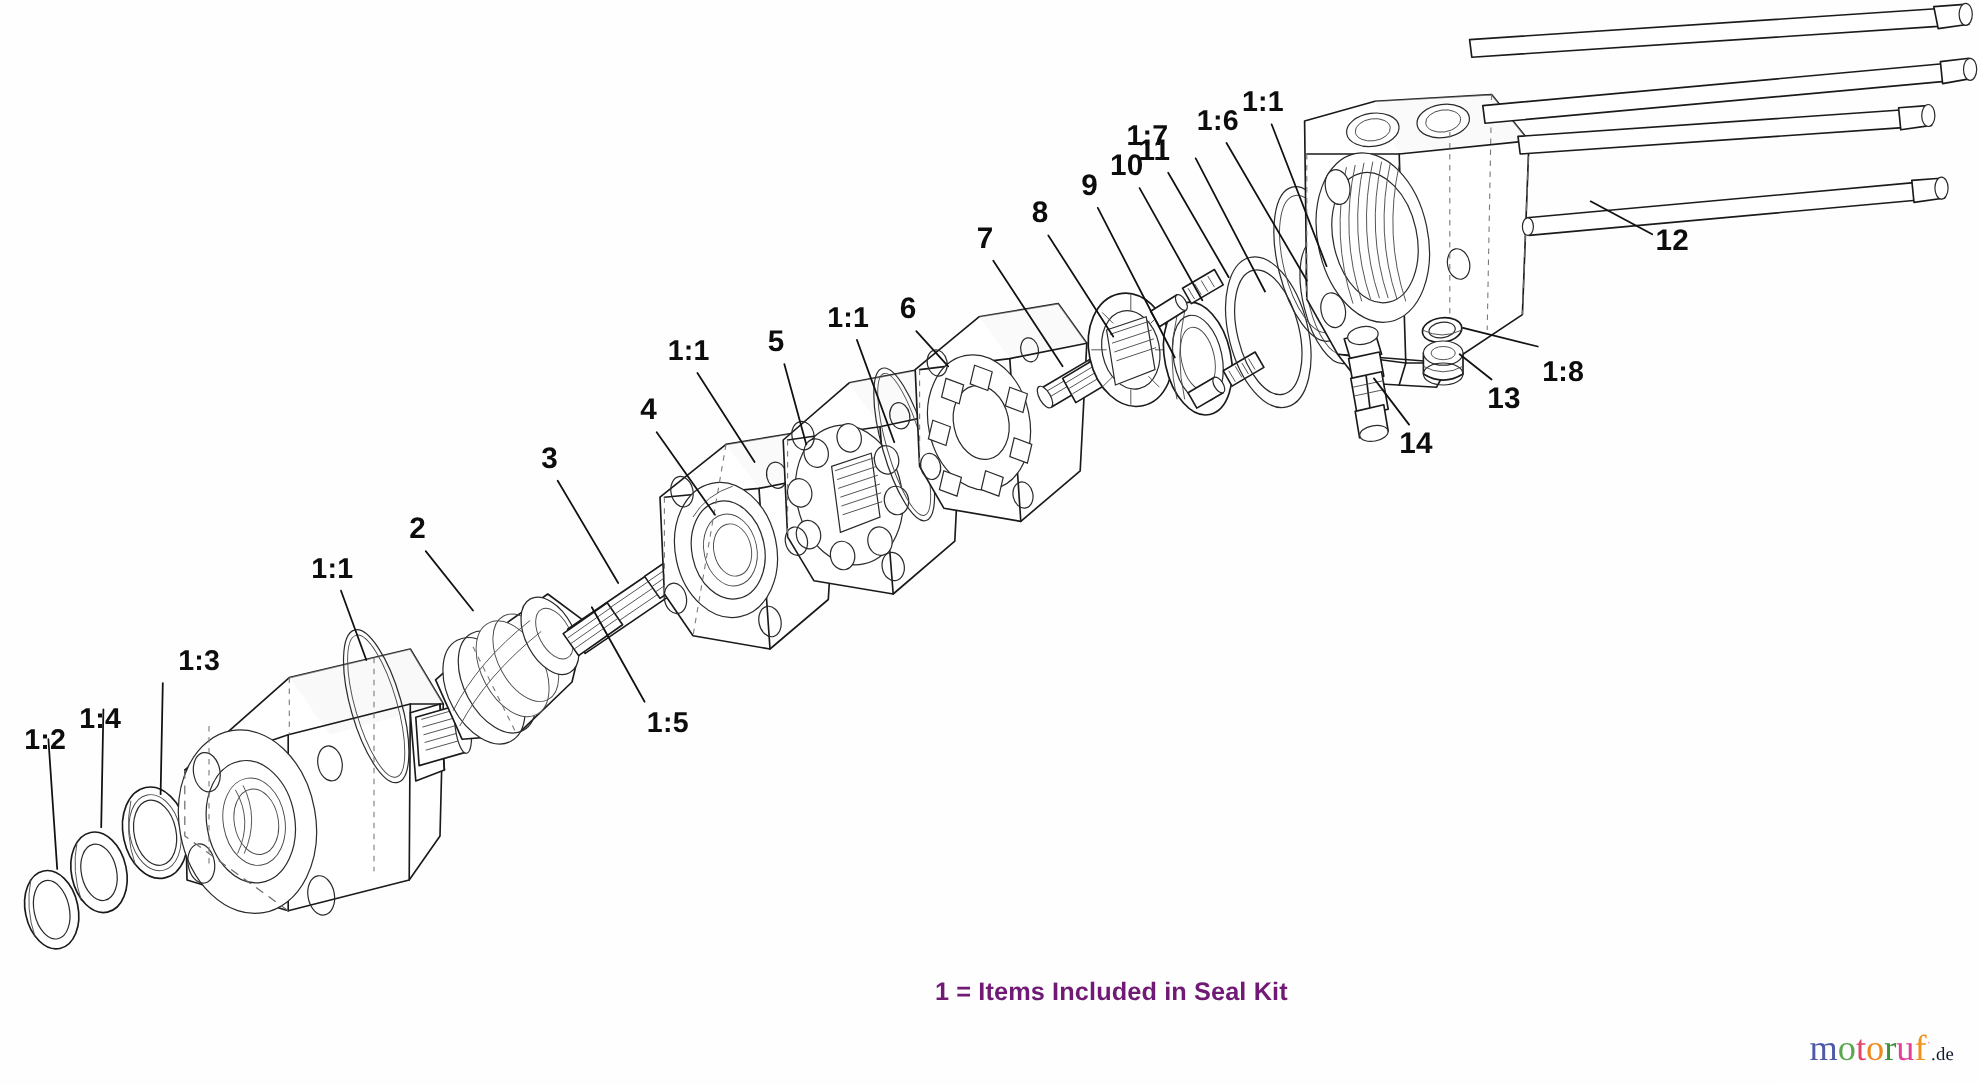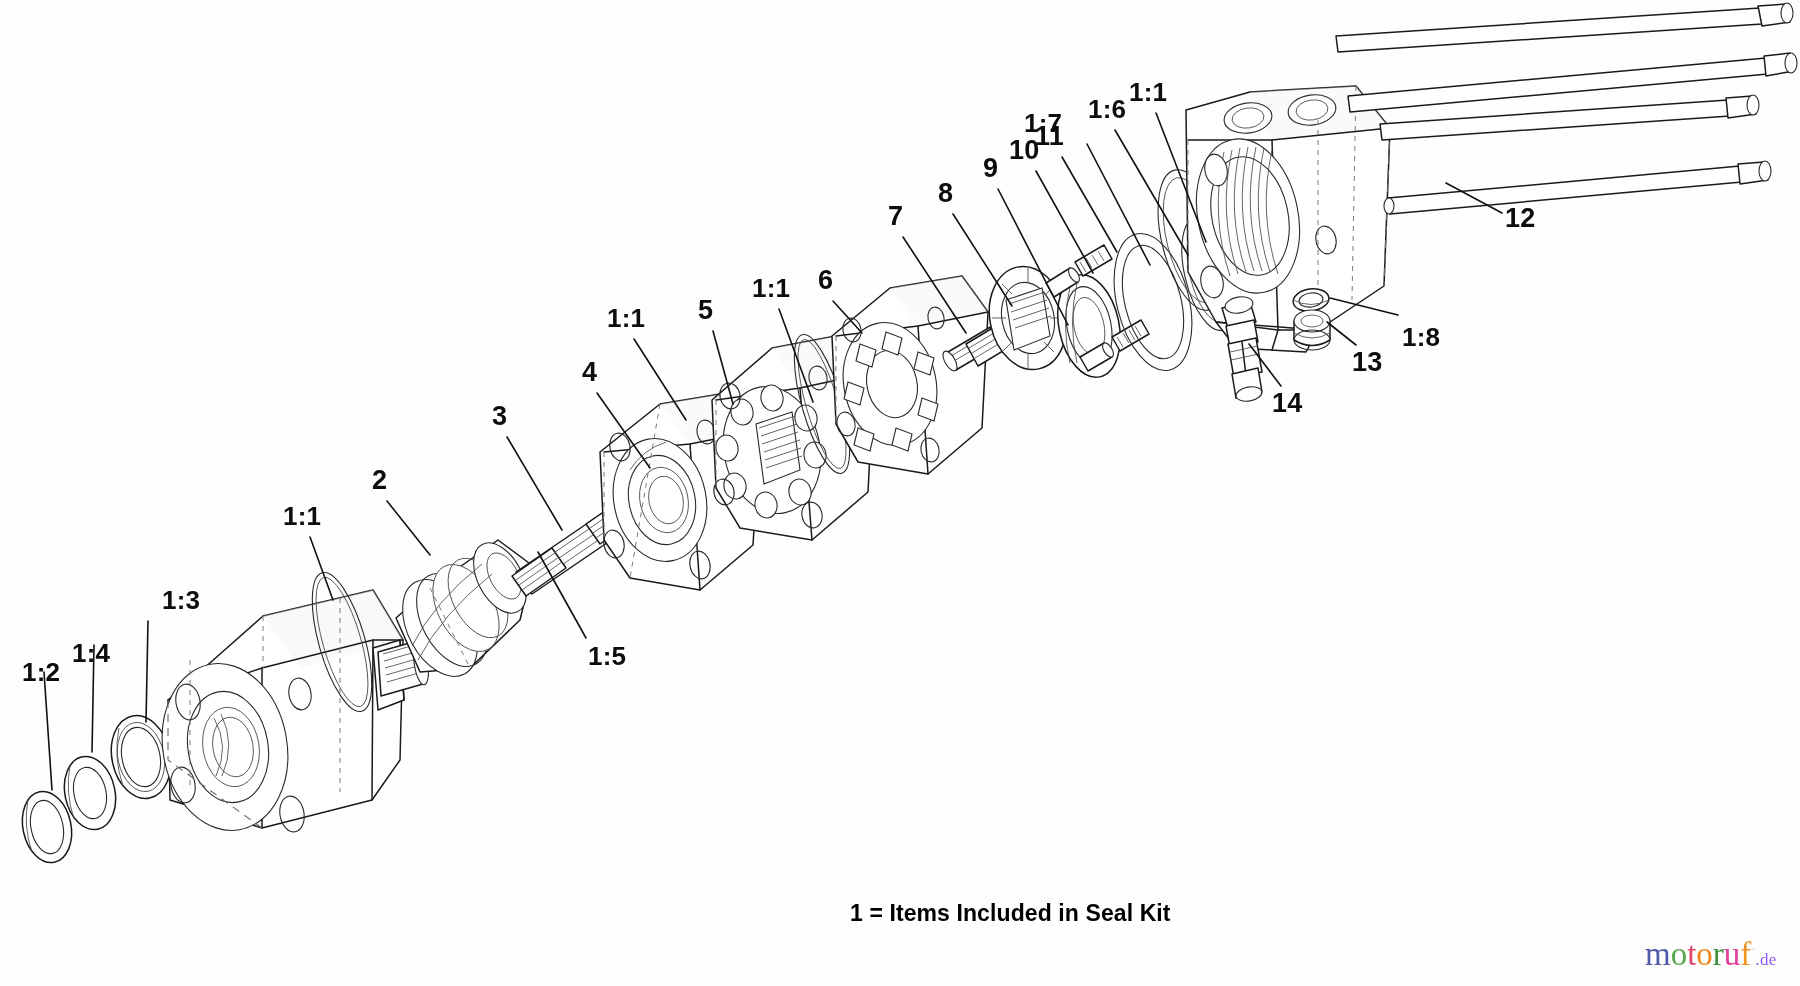--- a/index.html
+++ b/index.html
@@ -29,40 +29,39 @@
     letter-spacing:.2px;
     line-height:1;
     white-space:nowrap;
     user-select:none;
   }
   .callout.sub{ font-size:26px; }
   .legend{
     position:absolute;
     font-size:23px;
     font-weight:700;
-    color:#000000;
+    color:#701a75;
     white-space:nowrap;
     letter-spacing:.1px;
-    margin-top:12px;
   }
   
   .watermark{
     position:absolute;
     left:1645px;
     top:938px;
     font-family:"Liberation Serif","DejaVu Serif",serif;
     font-size:33px;
     line-height:1;
     white-space:nowrap;
     user-select:none;
   }
   .watermark span{font-weight:400;font-family:Liberation Serif, serif;}
   .watermark .suffix{
     font-size:17px;
-    color:#8b5cf6;
+    color:#0f172a;
     letter-spacing:.3px;
   }
   .watermark .dot{
     font-size:12px;
     vertical-align:super;
     color:#f0a0b8;
   }
 </style>
 </head>
 <body>

